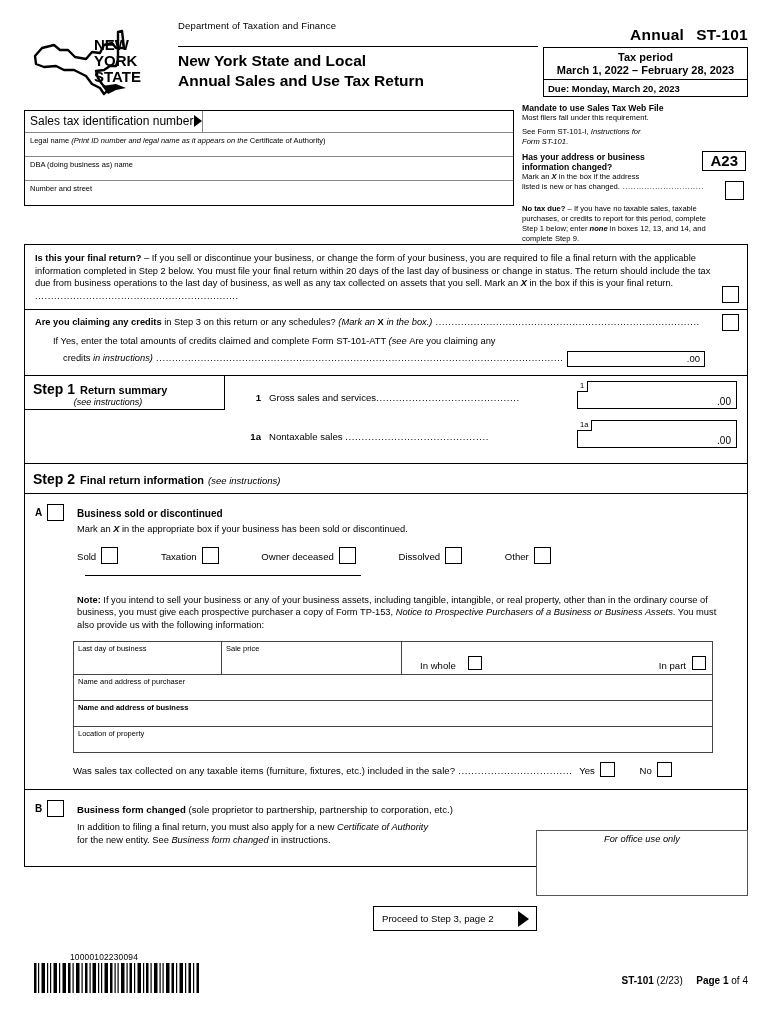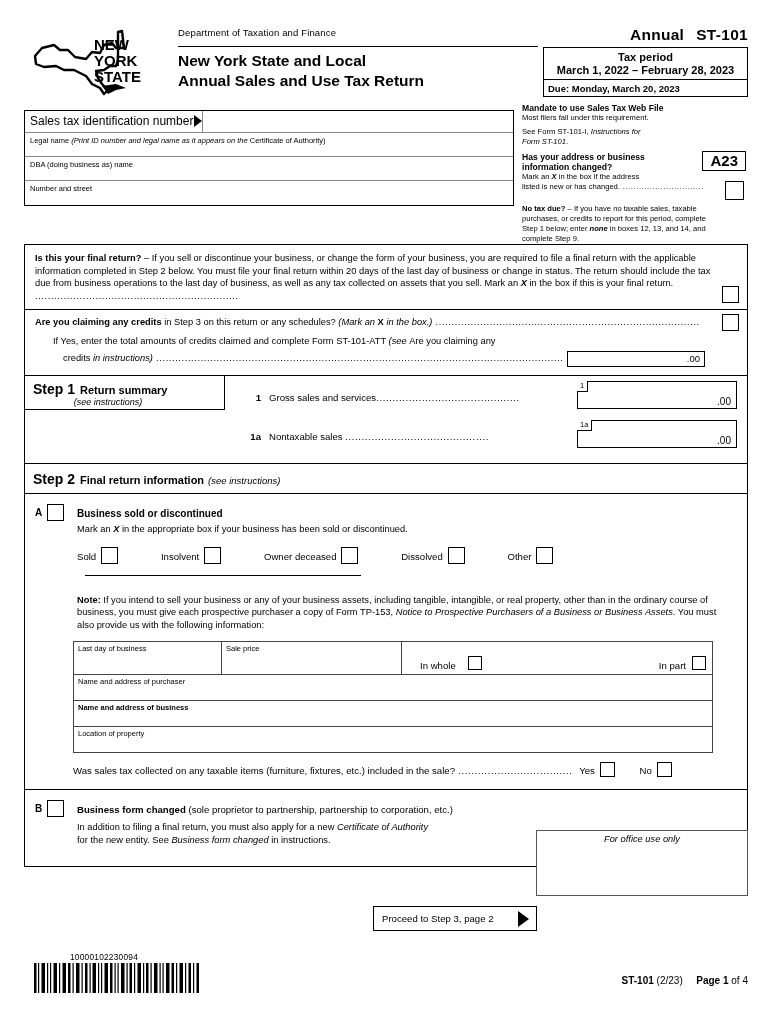--- a/index.html
+++ b/index.html
@@ -17,21 +17,21 @@
   }
   .page { position: relative; width: 770px; height: 1024px; }
 
   
   .header { position: absolute; left: 0; top: 0; width: 770px; height: 100px; }
 
   .ny-logo { position: absolute; left: 30px; top: 26px; width: 132px; height: 74px; }
   .ny-logo svg { display: block; }
 
   .dept-line {
-    position: absolute; left: 178px; top: 27px;
+    position: absolute; left: 178px; top: 20px;
     font-size: 9.5px; letter-spacing: .15px;
   }
   .rule-under-dept {
     position: absolute; left: 178px; top: 46px; width: 360px;
     border-top: 1.6px solid #000;
   }
   .form-title {
     position: absolute; left: 178px; top: 51px;
     font-size: 15.5px; font-weight: bold; line-height: 20px;
   }
@@ -376,21 +376,21 @@
         <span class="ab-letter" style="position:absolute; left:0; top:3px;">A</span>
         <div class="cb" style="position:absolute; left:12px; top:0;"></div>
         <span class="boldlbl" style="position:absolute; left:42px; top:4px;">Business sold or discontinued</span>
       </div>
       <div class="subtxt" style="padding-left:42px; margin-top:2px;">
         <span>Mark an </span><b><i>X</i></b><span> in the appropriate box if your business has been sold or discontinued.</span>
       </div>
 
       <div class="checkrow" style="padding-left:42px;">
         <span class="lbl">Sold</span><span class="cb"></span>
-        <span class="lbl" style="margin-left:40px;">Insolvent</span><span class="cb"></span>
+        <span class="lbl" style="margin-left:40px;">Taxation</span><span class="cb"></span>
         <span class="lbl" style="margin-left:40px;">Owner deceased</span><span class="cb"></span>
         <span class="lbl" style="margin-left:40px;">Dissolved</span><span class="cb"></span>
         <span class="lbl" style="margin-left:40px;">Other</span><span class="cb"></span><span class="otherline"></span>
       </div>
 
       <div class="note" style="padding-left:42px; padding-right:18px;">
         <b>Note:</b><span> If you intend to sell your business or any of your business assets, including tangible, intangible, or real property, other than in the ordinary course of business, you must give each prospective purchaser a copy of Form TP-153, </span><i>Notice to Prospective Purchasers of a Business or Business Assets</i><span>. You must also provide us with the following information:</span>
       </div>
 
       <div class="saletable">

